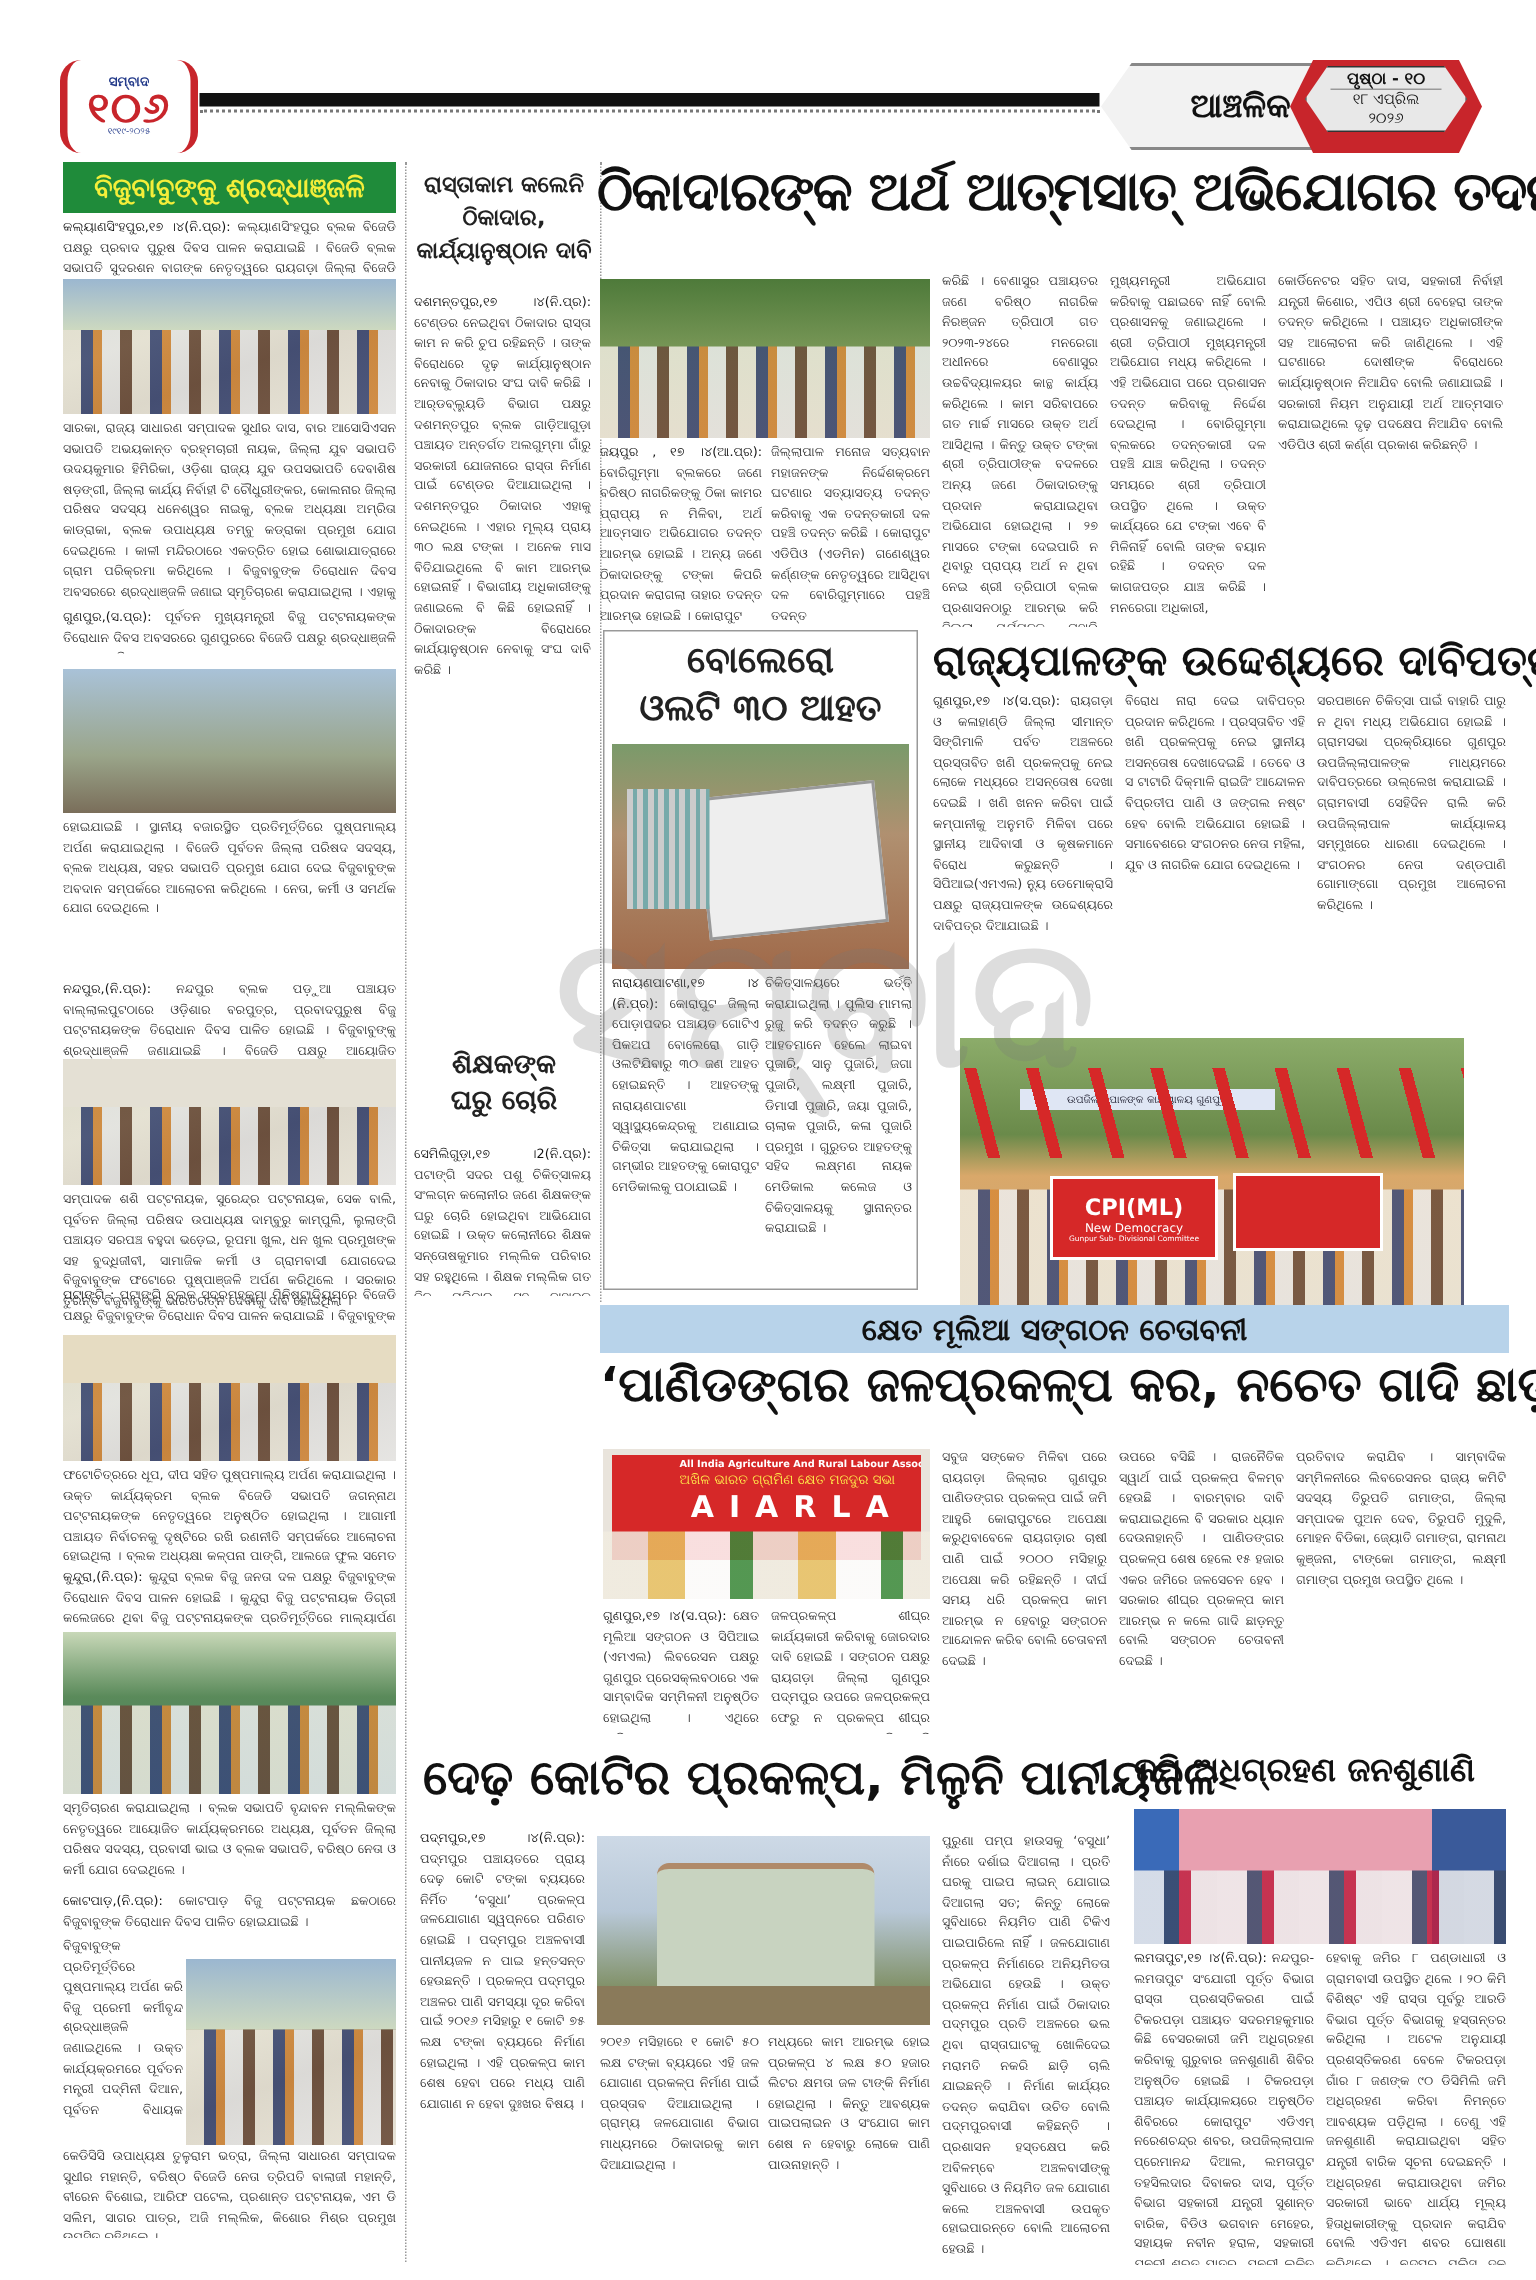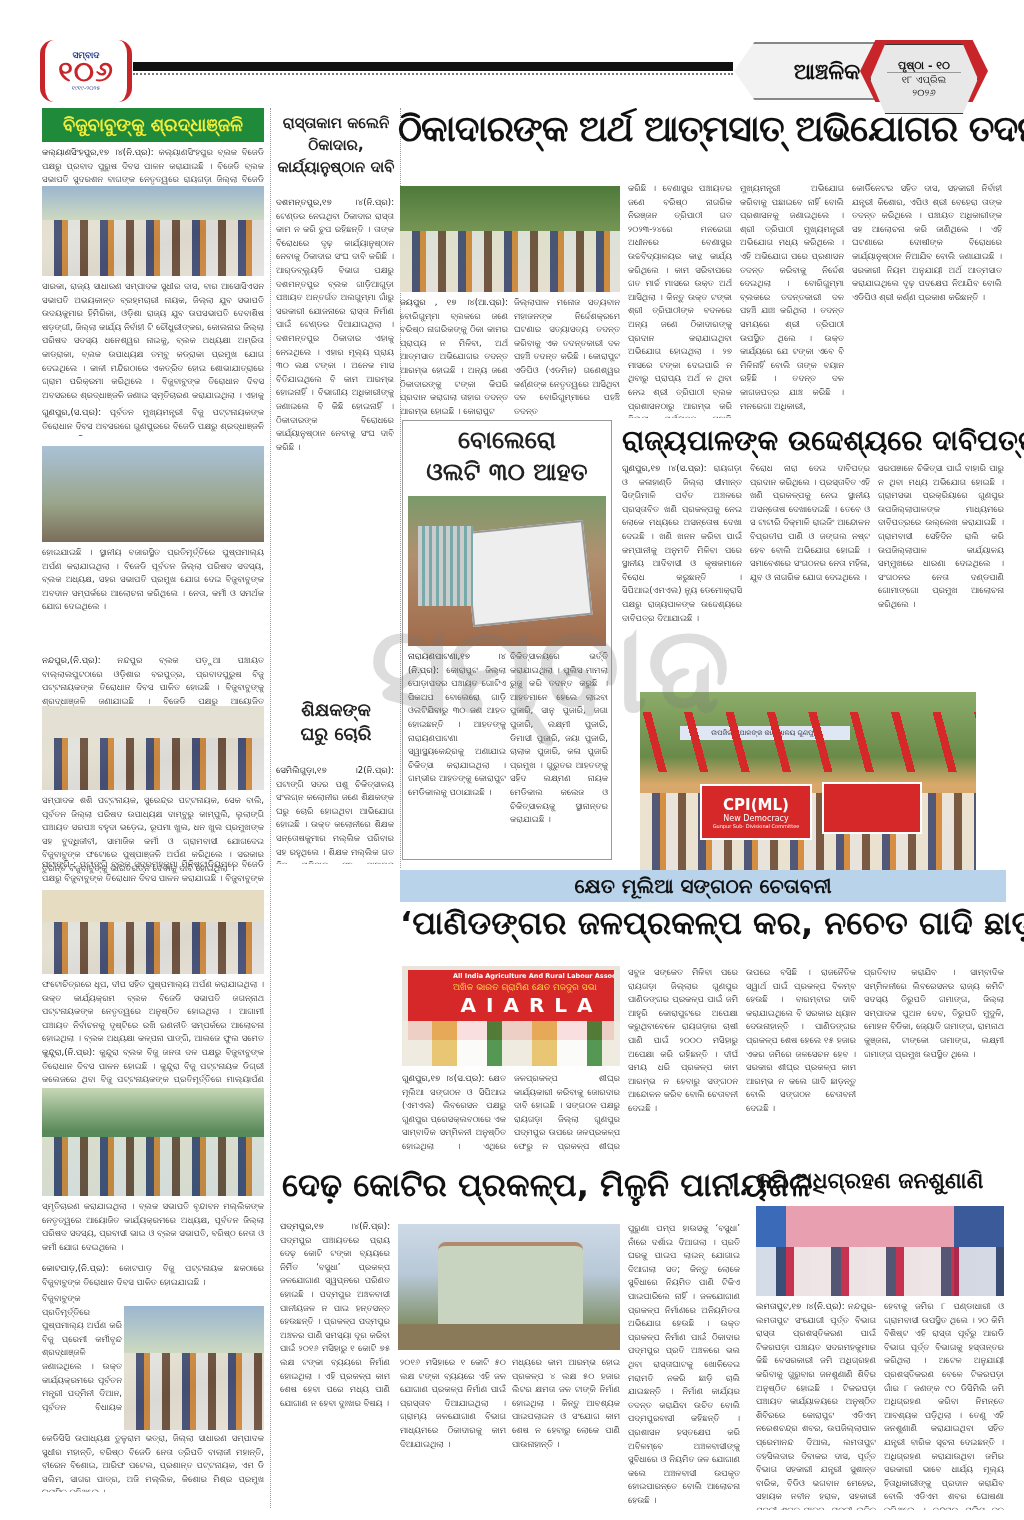--- a/index.html
+++ b/index.html
@@ -28,21 +28,21 @@
       clip-path: polygon(12% 0, 100% 0, 100% 100%, 12% 100%, 0 50%);
       display: flex; align-items: center; justify-content: center;
       font-size: 22px; font-weight: bold; color: #111; padding-left: 18px;
     }
     .page-badge {
       left: 860px; top: 40px; width: 128px; height: 62px;
       background: #c8252b;
       clip-path: polygon(12% 0, 88% 0, 100% 50%, 88% 100%, 12% 100%, 0 50%);
     }
     .page-badge-inner {
-      left: 870px; top: 44px; width: 108px; height: 70px;
+      left: 870px; top: 44px; width: 108px; height: 44px;
       background: #e8e8e8; border: 1px solid #333;
       clip-path: polygon(14% 0, 86% 0, 100% 50%, 86% 100%, 14% 100%, 0 50%);
       display: flex; flex-direction: column; align-items: center; justify-content: center;
       font-size: 10px; line-height: 13px; color: #111;
     }
     .page-badge-inner .pg { font-weight: bold; font-size: 11px; border-bottom: 1px solid #999; width: 70%; text-align: center; }
 
     
     .col-rule { width: 0; border-left: 1px dotted #999; }
     .text-block {

